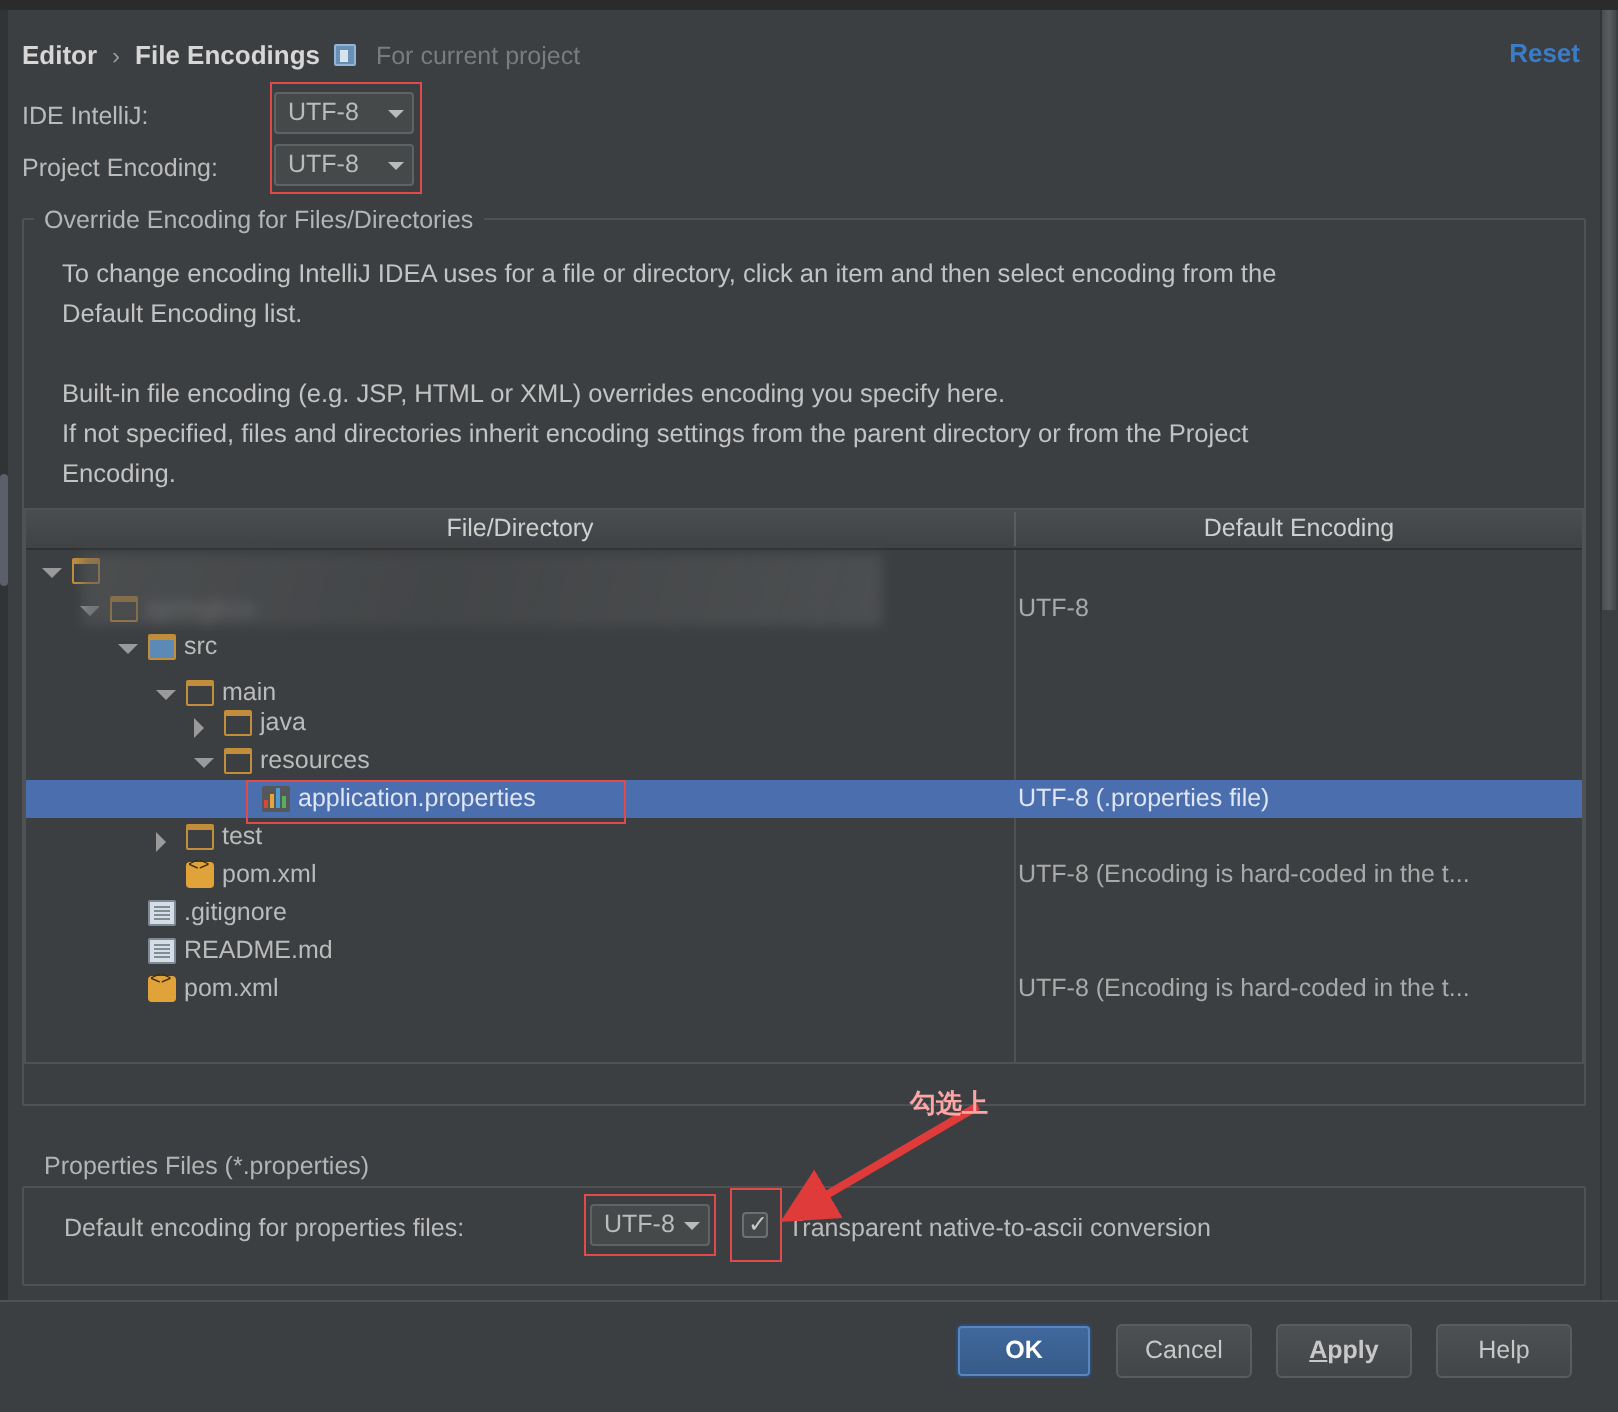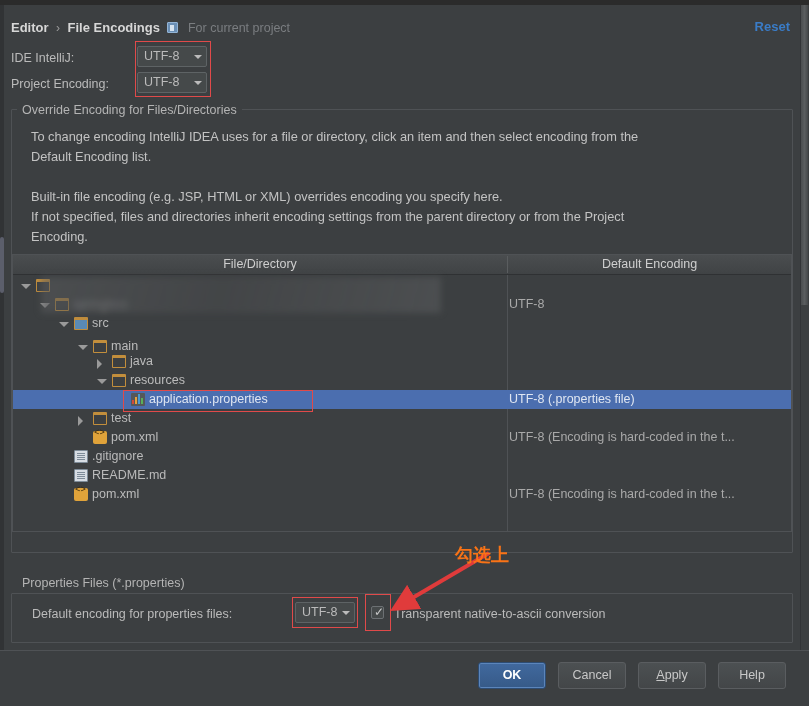--- a/index.html
+++ b/index.html
@@ -79,21 +79,21 @@
   .ico.props { background:#55585a; border-radius:1px; }
   .ico.props span{ position:absolute; bottom:2px; width:2px; }
 
   .vsep { position:absolute; width:1px; background:#4f5255; }
 
   
   .cb { position:absolute; width:13px; height:13px; background:#45494a; border:1px solid #6c7073; border-radius:2px; }
   .cb .tick { position:absolute; left:2px; top:-1px; font-size:12px; color:#c8c8c8; line-height:13px; }
 
   
-  .anno-text { position:absolute; color:#f97316; font-size:18px; font-weight:bold;
+  .anno-text { position:absolute; color:#fca5a5; font-size:13px; font-weight:bold;
       font-family:Liberation Sans, sans-serif; }
 
   
   .btnbar { position:absolute; left:0; top:650px; width:809px; height:56px; background:#3c3f41; border-top:1px solid #4f5255;}
   .btn { position:absolute; top:11px; height:27px; border-radius:3px; font-size:12.5px;
      color:#c8c8c8; background:linear-gradient(to bottom,#4c5052,#434648);
      border:1px solid #5a5d60; line-height:25px; text-align:center; cursor:pointer; }
   .btn.primary { background:linear-gradient(to bottom,#41699e,#365a88); border:1px solid #2d4c73;
      color:#ffffff; font-weight:bold; box-shadow:0 0 0 1px #5b85bb inset; }
   .u { text-decoration: underline; }
@@ -242,15 +242,15 @@
     </defs>
     <line x1="115" y1="18" x2="23" y2="72" stroke="#e03b3b" stroke-width="4" marker-end="url(#ah)"></line>
   </svg>
   <div class="anno-text" style="left:451px; top:538px;">勾选上</div>
 
 </div>
 
 <div class="btnbar">
   <div class="btn primary" style="left:478px; width:68px;">OK</div>
   <div class="btn" style="left:558px; width:68px;">Cancel</div>
-  <div class="btn" style="left:638px; width:68px;"><span class="u">A</span><span>pply</span></div>
+  <div class="btn" style="left:638px; width:68px;font-weight:bold;"><span class="u">A</span><span>pply</span></div>
   <div class="btn" style="left:718px; width:68px;">Help</div>
 </div>
 
 </body></html>

